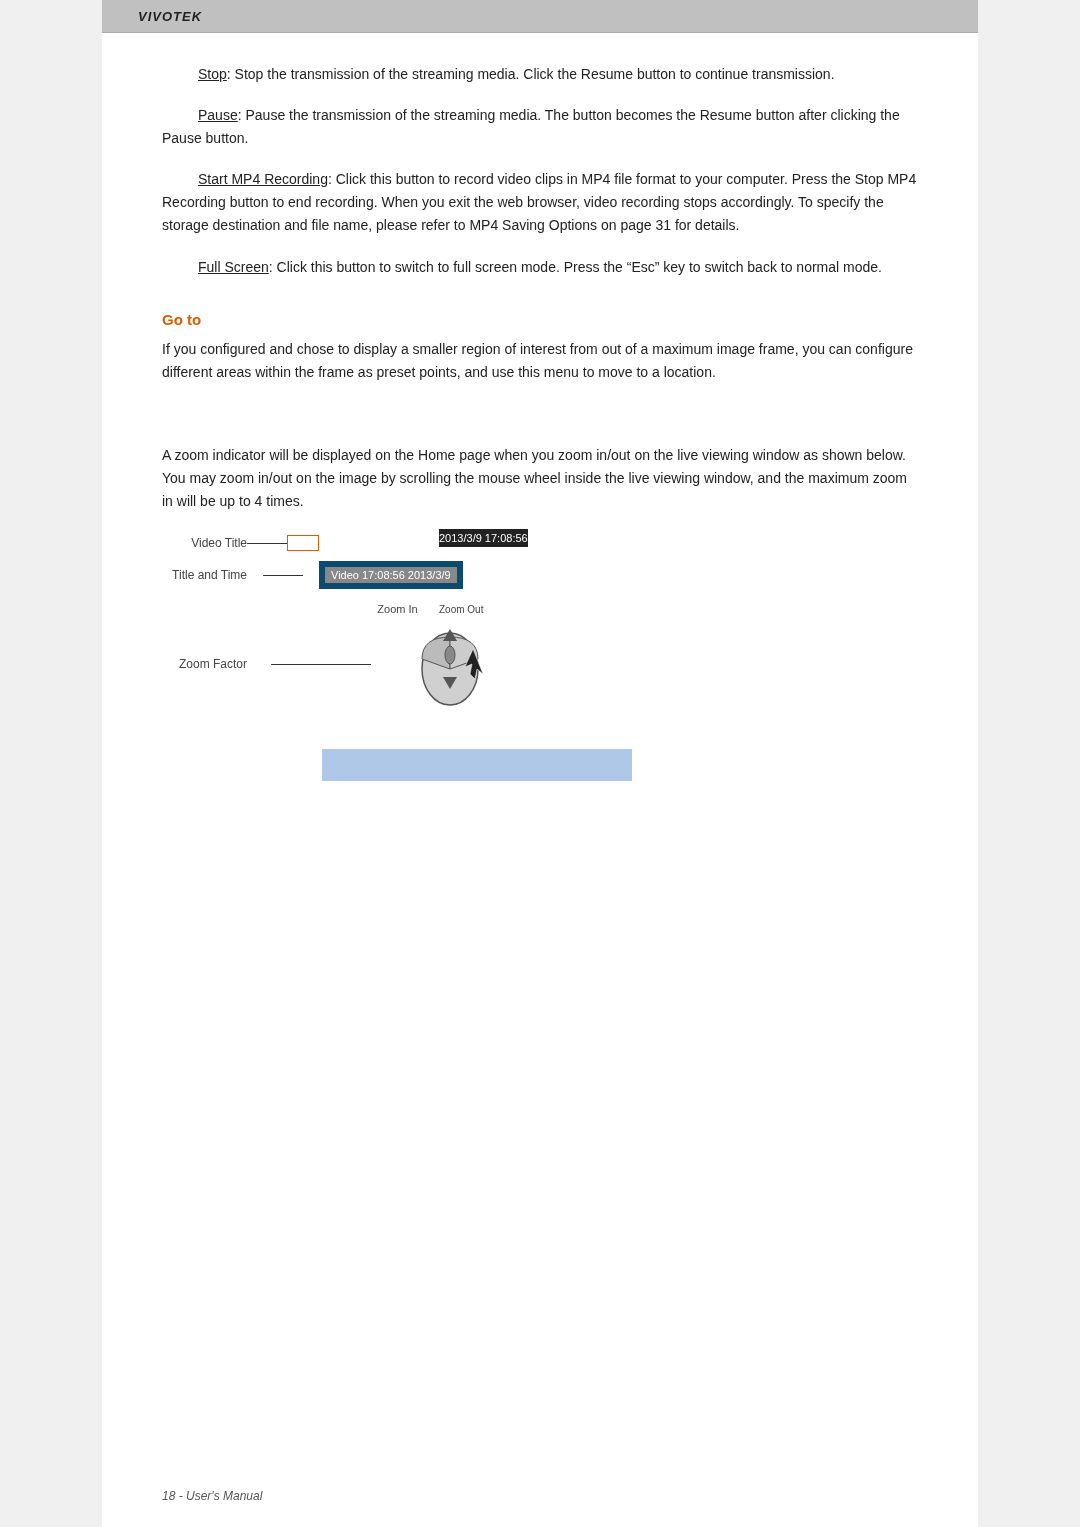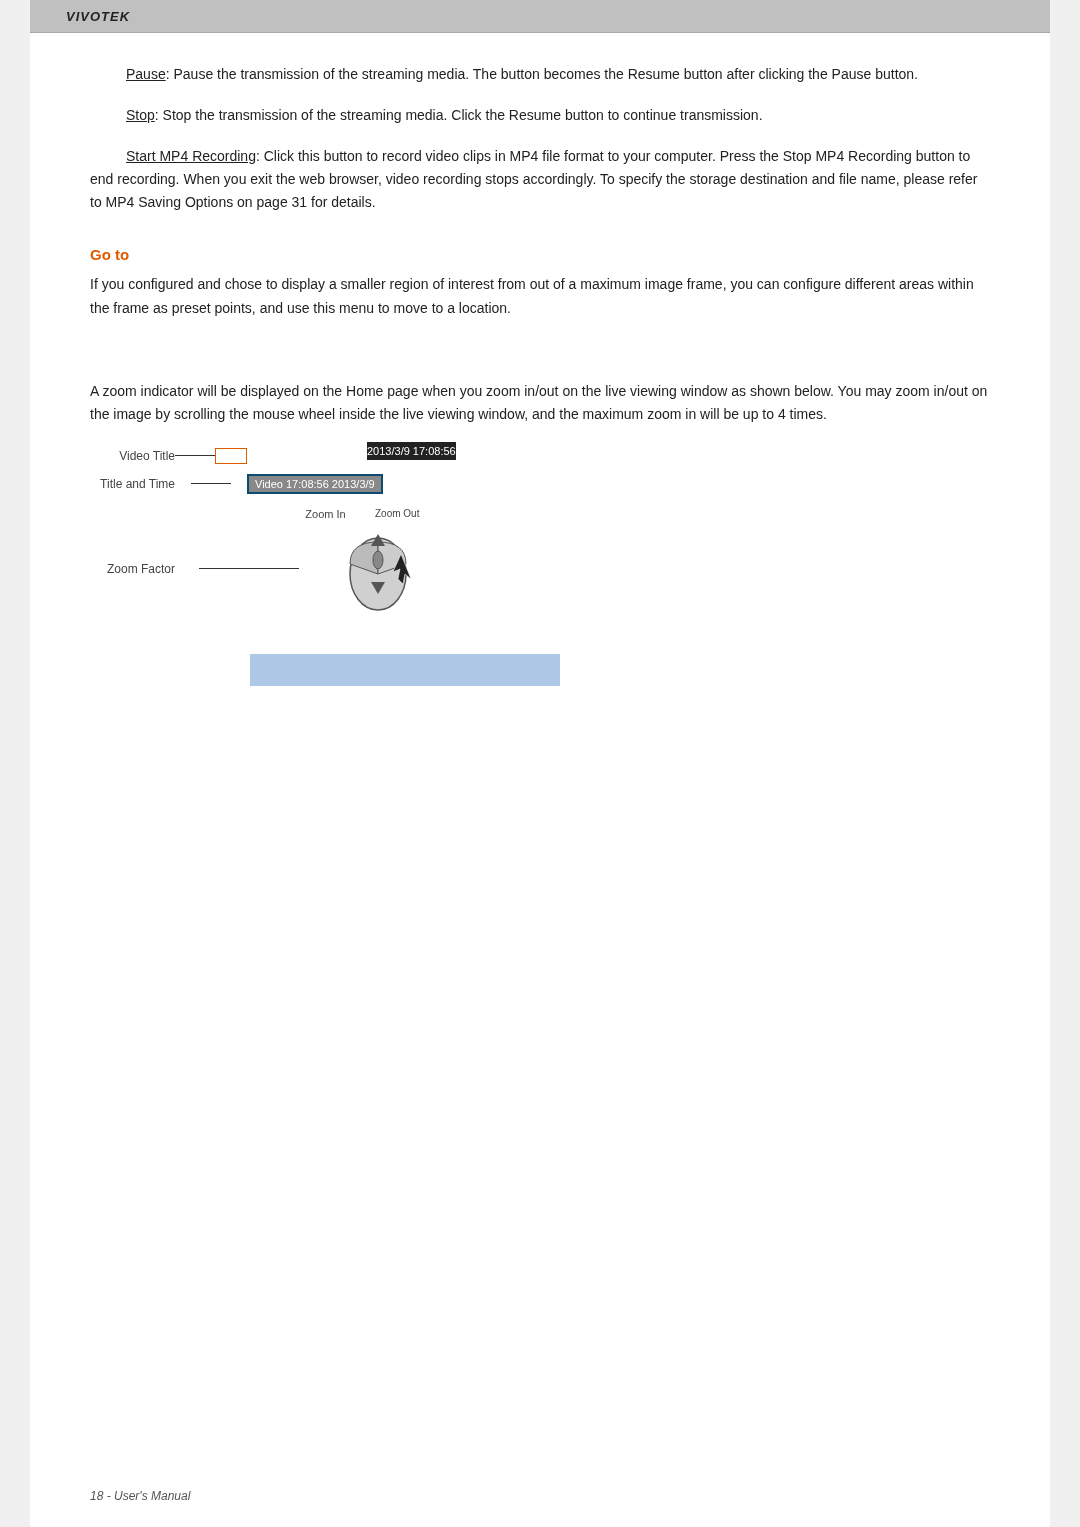--- a/index.html
+++ b/index.html
@@ -3,21 +3,21 @@
   <meta charset="utf-8">
   <style>
     * { margin: 0; padding: 0; box-sizing: border-box; }
     body {
       background: #f0f0f0;
       font-family: Arial, sans-serif;
       font-size: 14px;
       color: #222;
     }
     .page {
-      width: 1020px;
+      width: 876px;
       min-height: 1527px;
       background: #fff;
       margin: 0 auto;
       position: relative;
       padding: 0;
     }
     .header {
       background: #c0c0c0;
       padding: 8px 36px;
       border-bottom: 1px solid #aaa;
@@ -74,21 +74,21 @@
       width: 40px;
       height: 1px;
       background: #333;
       display: inline-block;
     }
     .title-time-box {
       background: #888;
       color: #fff;
       font-size: 11px;
       padding: 2px 6px;
-      border: 2px solid #0c4a6e;
+      border: 6px solid #0c4a6e;
     }
     .timestamp-badge {
       background: #222;
       color: #fff;
       font-size: 11px;
       padding: 3px 0;
       margin-left: 160px;
       display: inline-block;
       margin-bottom: 10px;
     }
@@ -128,31 +128,34 @@
 
 <div class="page">
 
   <div class="header">
     <span class="header-brand">VIVOTEK</span>
   </div>
 
   <div class="content">
 
     <p class="paragraph">
+      <span class="underline">Stop</span><span>: Stop the transmission of the streaming media. Click the      Resume button to continue transmission.</span>
+    </p>
+
+    <p class="paragraph">
       <span class="underline">Pause</span><span>: Pause the transmission of the streaming media. The button becomes the     Resume button after clicking the Pause button.</span>
     </p>
 
     <p class="paragraph">
-      <span class="underline">Stop</span><span>: Stop the transmission of the streaming media. Click the      Resume button to continue transmission.</span>
-    </p>
-
-    <p class="paragraph">
       <span class="underline">Start MP4 Recording</span><span>: Click this button to record video clips in MP4 file format to your computer. Press the     Stop MP4 Recording button to end recording. When you exit the web browser, video recording stops accordingly. To specify the storage destination and file name, please refer to MP4 Saving Options on page 31 for details.</span>
     </p>
 
+    <p class="paragraph">
+      <span class="underline">Full Screen</span><span>: Click this button to switch to full screen mode. Press the “Esc” key to switch back to normal mode.</span>
+    </p>
 
     <div style="margin-top: 32px;">
       <div class="section-heading">Go to</div>
       <p class="section-body">If you configured and chose to display a smaller region of interest from out of a maximum image frame, you can configure different areas within the frame as preset points, and use this menu to move to a location.</p>
     </div>
 
     <div style="margin-top: 60px;">
       <p class="section-body no-indent">A zoom indicator will be displayed on the Home page when you zoom in/out on the live viewing window as shown below. You may zoom in/out on the image by scrolling the mouse wheel inside the live viewing window, and the maximum zoom in will be up to 4 times.</p>
 
       <div class="diagram-wrapper">
@@ -167,21 +170,21 @@
             <span class="timestamp-badge" style="margin-left:0;">2013/3/9  17:08:56</span>
           </div>
         </div>
 
         <div style="display:flex; align-items:center; gap:16px; margin-bottom:14px;">
           <span style="font-size:12px; color:#444; width:85px; text-align:right;">Title and Time</span>
           <span class="title-time-line"></span>
           <span class="title-time-box">Video 17:08:56  2013/3/9</span>
         </div>
 
-        <div style="display:flex; align-items:center; margin-left:208px; margin-bottom:4px; gap:8px;">
+        <div style="display:flex; align-items:center; margin-left:208px; margin-bottom:4px; gap:0;">
           <span style="font-size:11px; color:#444; width:55px; text-align:center;">Zoom In</span>
           <span style="font-size:10px; color:#444; margin-left:14px;">Zoom Out</span>
         </div>
 
         <div style="display:flex; align-items:center; gap:16px;">
           <span style="font-size:12px; color:#444; width:85px; text-align:right;">Zoom Factor</span>
           <span class="zoom-factor-line"></span>
 
           <svg width="90" height="90" viewBox="0 0 90 90" xmlns="http://www.w3.org/2000/svg" style="margin-left:10px;">
 

